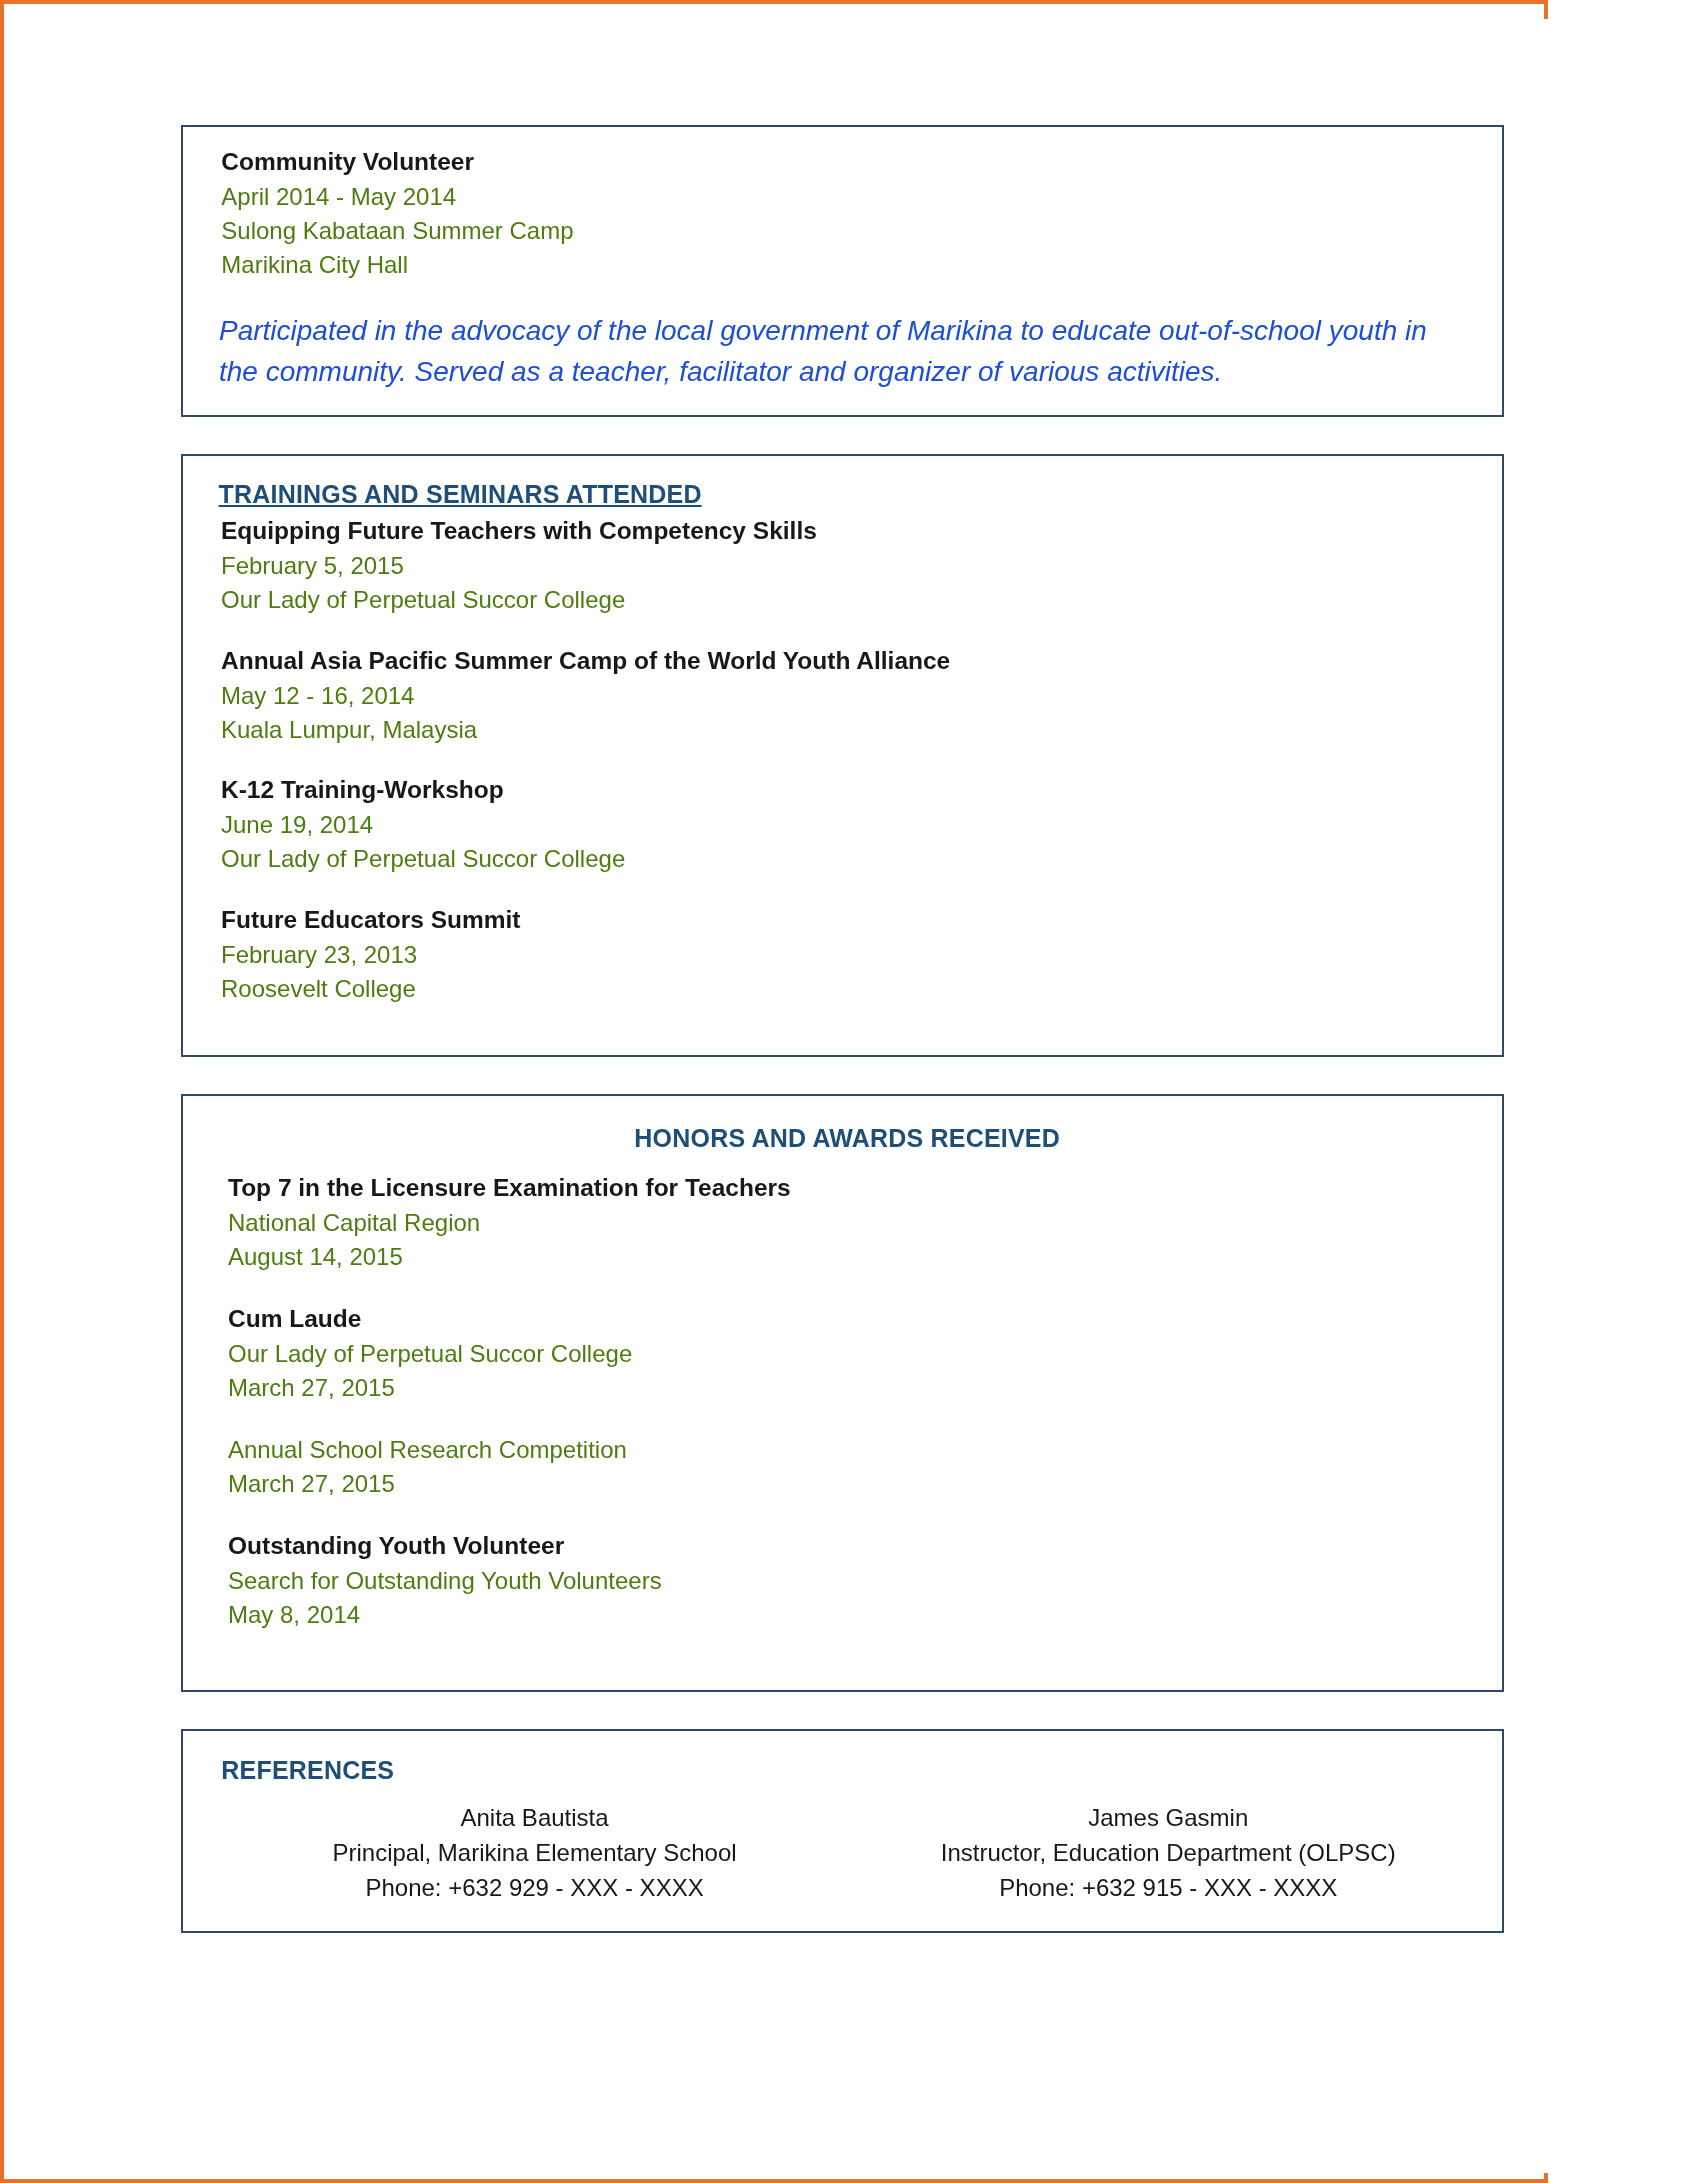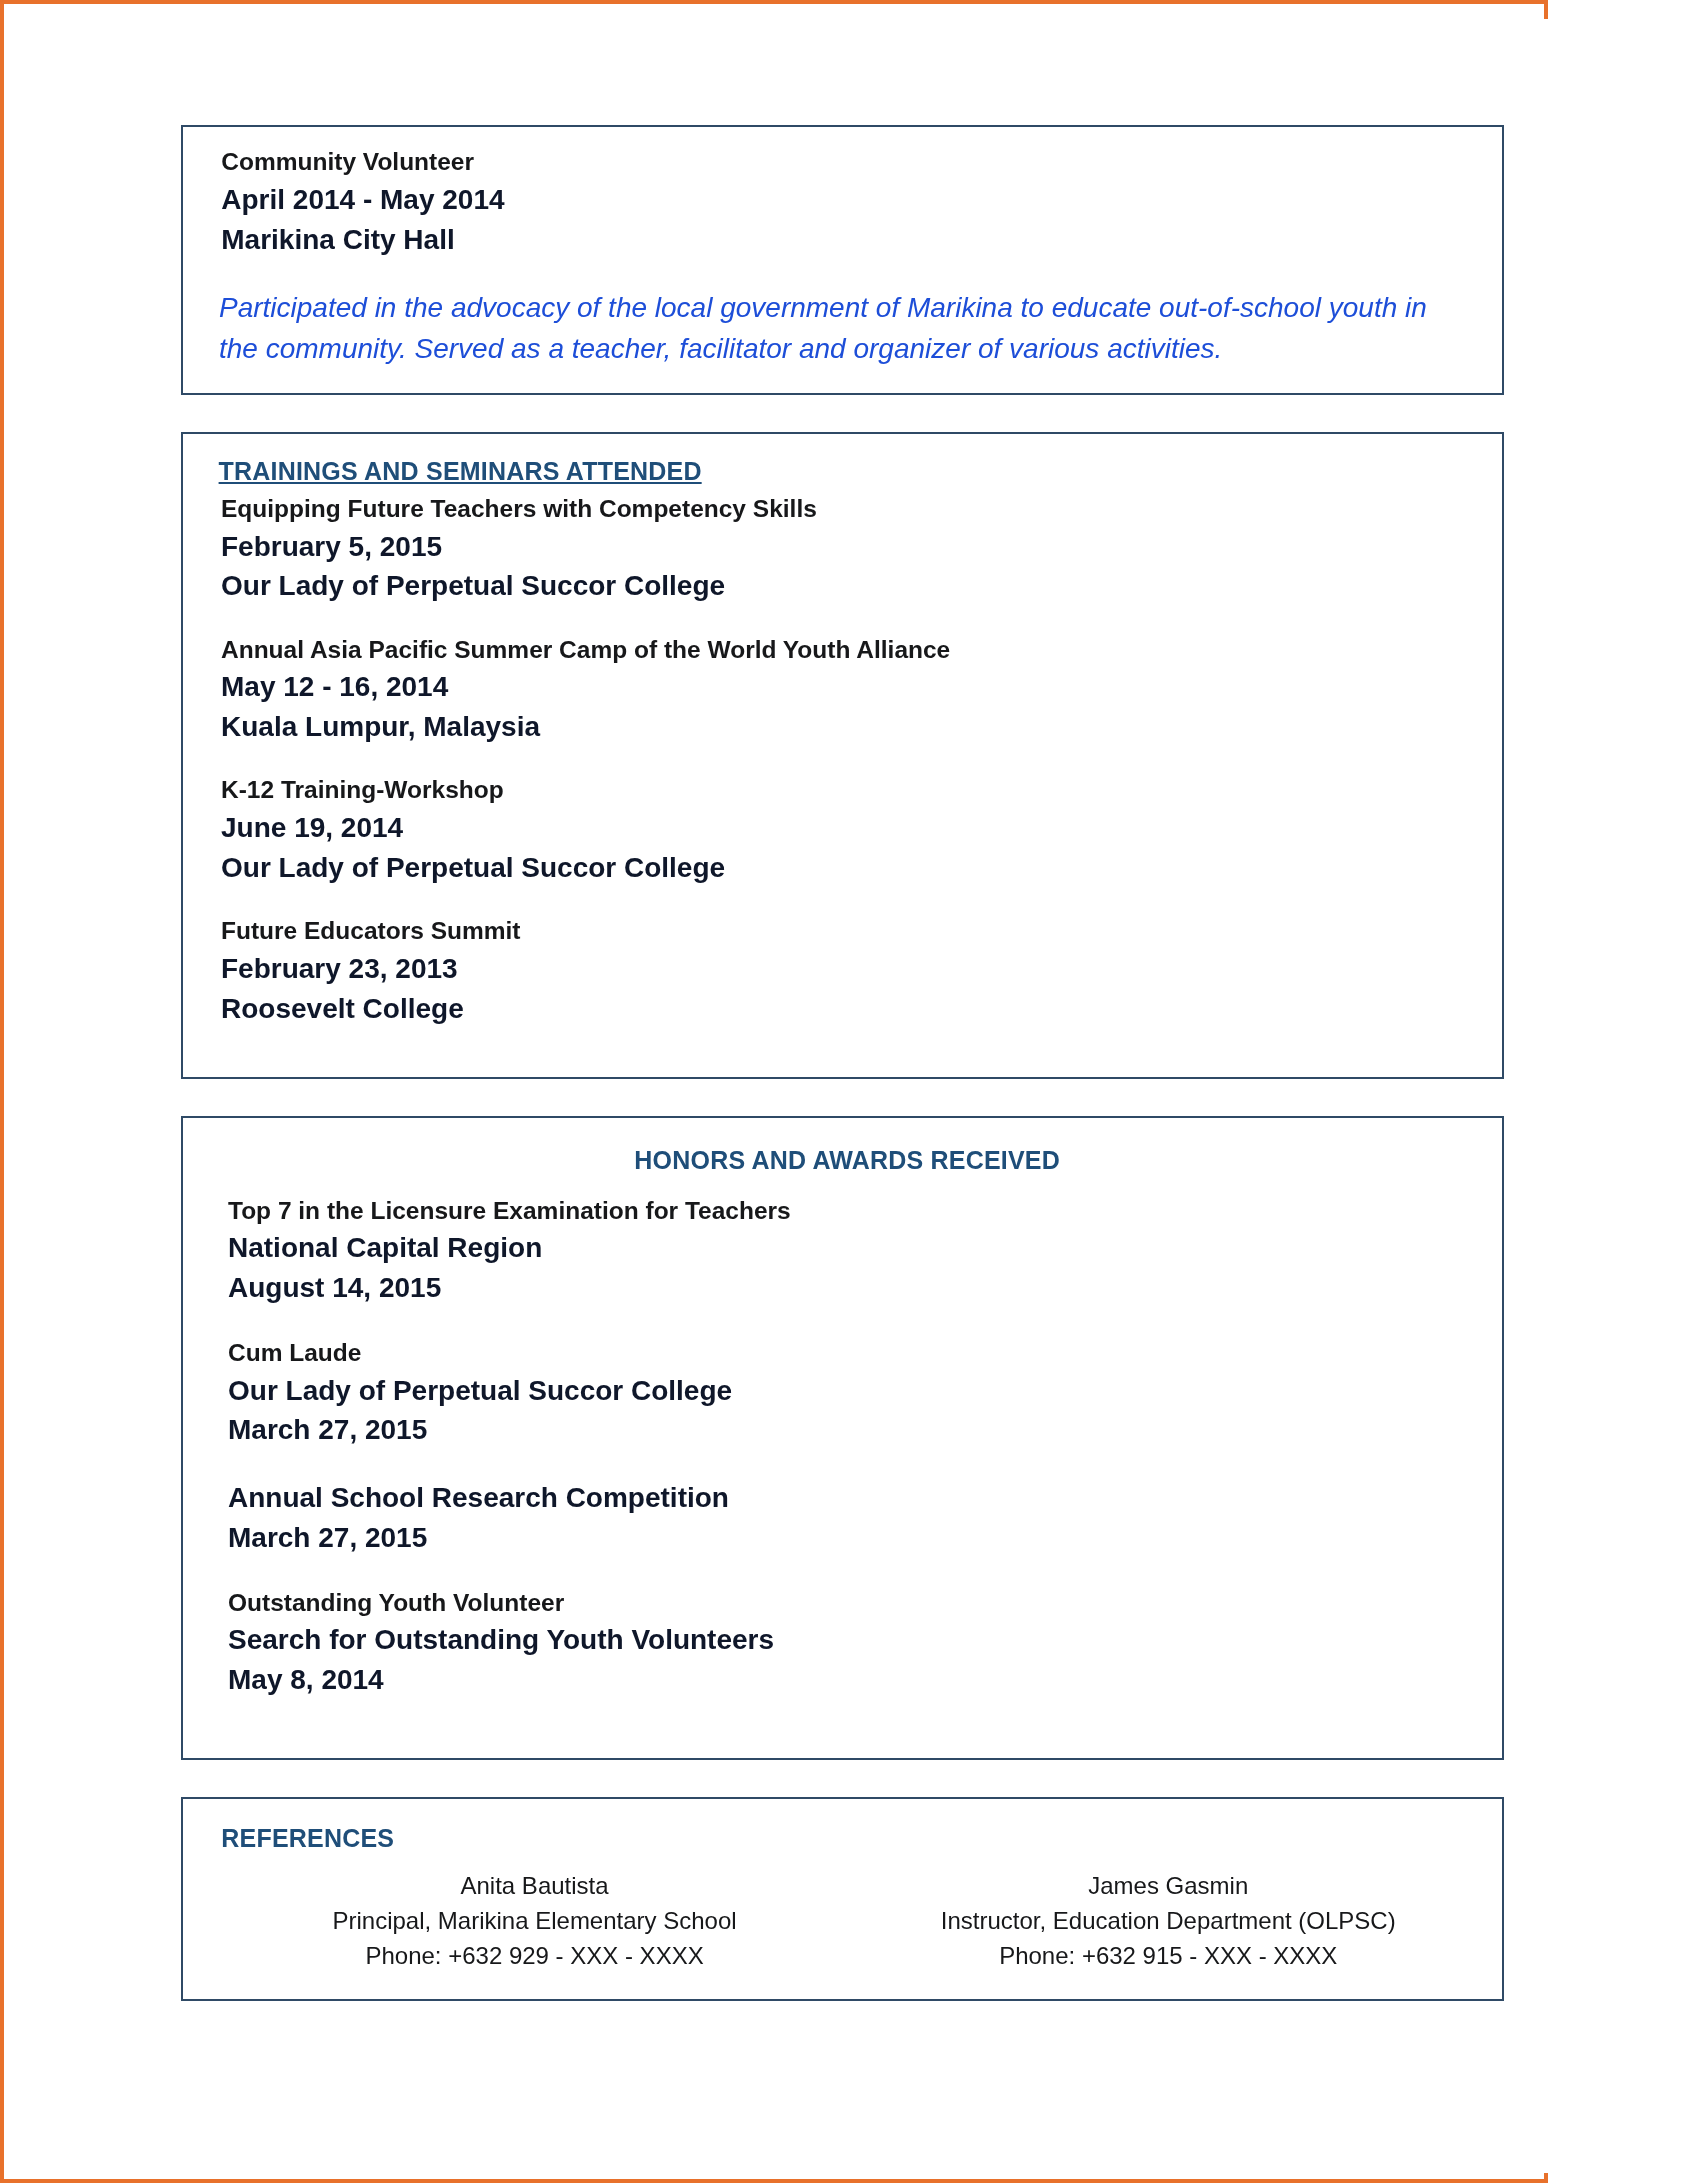--- a/index.html
+++ b/index.html
@@ -58,25 +58,25 @@
     margin-bottom: 4px;
   }
   .entry-title {
     font-size: 24.5px;
     font-weight: bold;
     color: #17181a;
     line-height: 1.42;
     margin-left: 13.2px;
   }
   .entry-line {
-    font-size: 28px;
-    color: #0f172a;
+    font-size: 24px;
+    color: #4d7c0f;
     line-height: 1.42;
     margin-left: 13.2px;
-    font-weight: bold;
+    font-weight: normal;
   }
   
   .card-volunteer .entry-title,
   .card-volunteer .entry-line { margin-left: 9.3px; }
   .desc {
     font-style: italic;
     font-size: 28px;
     color: #1d4ed8;
     line-height: 1.46;
     margin-left: 7px;
@@ -116,20 +116,21 @@
 </head>
 <body>
 
 <div class="page-frame">
   <div class="page-inner">
     <div class="doc">
 
       <div class="card card-volunteer">
         <div class="entry-title">Community Volunteer</div>
         <div class="entry-line">April 2014 - May 2014</div>
+        <div class="entry-line">Sulong Kabataan Summer Camp</div>
         <div class="entry-line">Marikina City Hall</div>
         <div class="desc">Participated in the advocacy of the local government of Marikina to educate out-of-school youth in the community. Served as a teacher, facilitator and organizer of various activities.</div>
       </div>
 
       <div class="card card-trainings">
         <div class="section-title">TRAININGS AND SEMINARS ATTENDED</div>
 
         <div class="entry">
           <div class="entry-title">Equipping Future Teachers with Competency Skills</div>
           <div class="entry-line">February 5, 2015</div>

